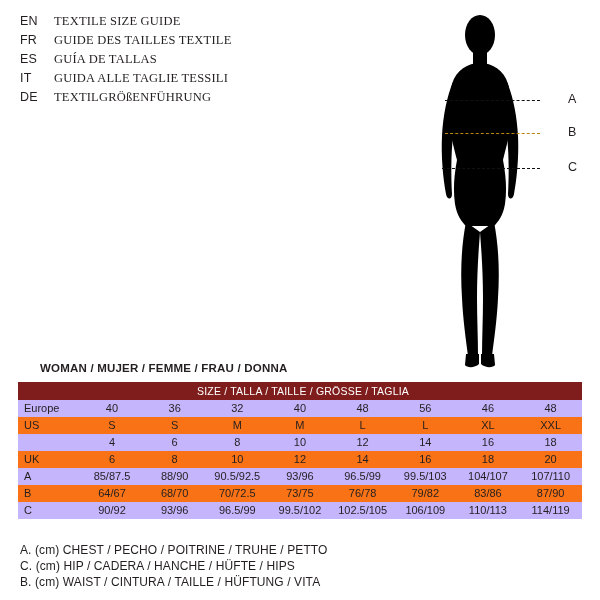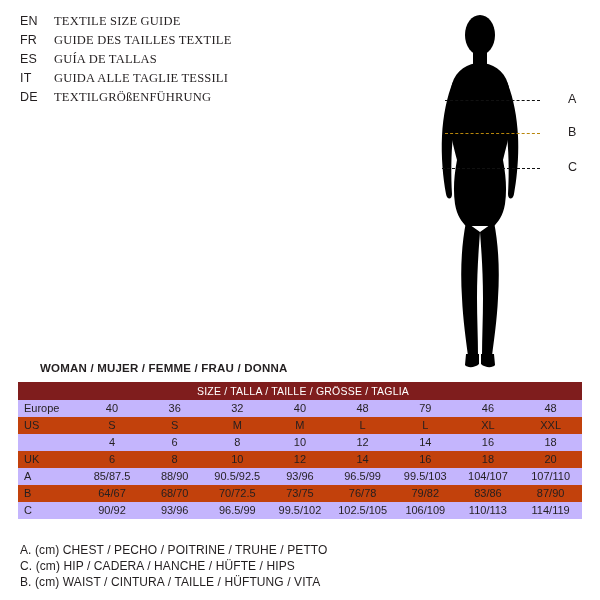--- a/index.html
+++ b/index.html
@@ -115,21 +115,21 @@
     letter-spacing: 0.2px;
     height: 14px;
     line-height: 18px;
     text-align: center;
     padding-left: 6px;
   }
   .row-shade td {
     background: #c4b5fd;
   }
   .row-plain td {
-    background: #c2410c;
+    background: #f97316;
   }
 
   
   .notes {
     position: absolute;
     left: 20px;
     top: 542px;
     width: 560px;
   }
   .note-line {
@@ -226,21 +226,21 @@
         <td colspan="9">SIZE / TALLA / TAILLE / GRÖSSE / TAGLIA</td>
       </tr>
 
       <tr class="row-shade">
         <td class="rowhead">Europe</td>
         <td>40</td>
         <td>36</td>
         <td>32</td>
         <td>40</td>
         <td>48</td>
-        <td>79</td>
+        <td>56</td>
         <td>46</td>
         <td>48</td>
       </tr>
 
       <tr class="row-plain">
         <td class="rowhead">US</td>
         <td>S</td>
         <td>S</td>
         <td>M</td>
         <td>M</td>

